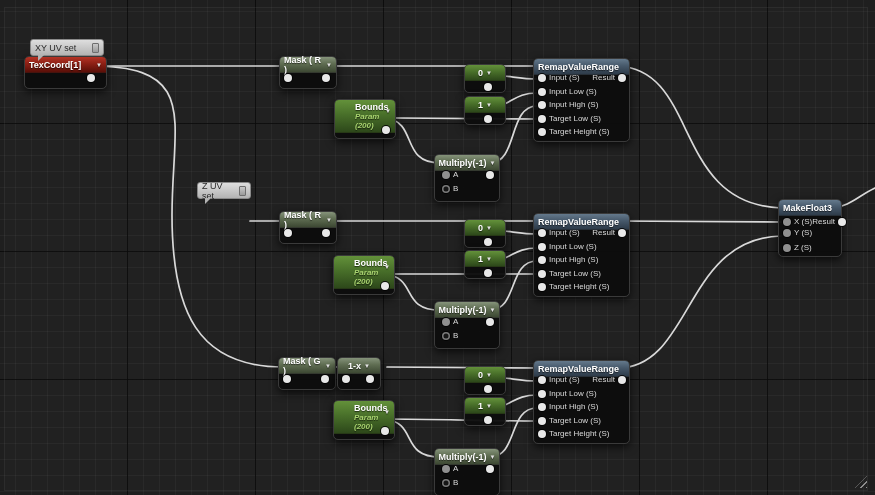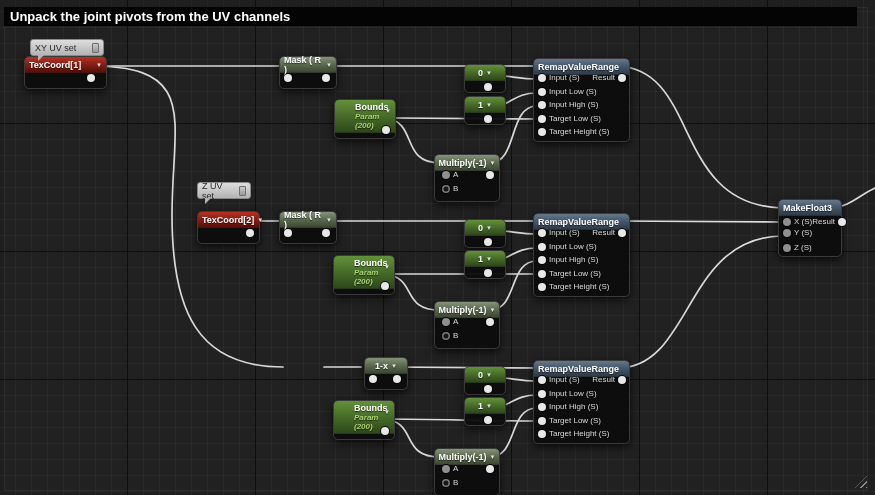--- a/index.html
+++ b/index.html
@@ -58,21 +58,20 @@
   .pin.hollow{background:#161616;box-shadow:inset 0 0 0 1.5px #7a7a7a,0 0 0 1px rgba(0,0,0,0.85);}
   .apin{position:absolute;width:8px;height:8px;border-radius:50%;background:#e8e8e8;
     box-shadow:0 0 0 1px rgba(0,0,0,0.85);}
 </style>
 </head>
 <body>
 
 <div class="stage">
 
   <div class="comment-frame"></div>
-  <div class="comment-title">Unpack the joint pivots from the UV channels</div>
   <div class="grip"></div>
 
   <svg class="wires" width="875" height="495">
     <path d="M91,66 L284,66"></path>
     <path d="M91,66 C200,66 172,120 172,215 C172,312 198,367 283,367"></path>
     <path d="M325,66 L537,66"></path>
     <path d="M488,75 C508,75 518,79 537,79"></path>
     <path d="M488,107 C512,107 512,93 537,93"></path>
     <path d="M386,118 C440,118 495,119 537,119"></path>
     <path d="M386,118 C418,122 400,163 440,163"></path>
@@ -200,27 +199,20 @@
         <span class="gap"></span>
       <span>Target Low (S)</span>
     </div>
     <div class="prow" style="top:68px">
       <span class="pin in"></span>
         <span class="gap"></span>
       <span>Target Height (S)</span>
     </div>
   </div>
 
-  <div class="node" style="left:197px;top:199px;width:61px;height:31px">
-    <div class="nhdr hdr-red">
-      <span>TexCoord[2]</span>
-      <span class="caret mla">▼</span>
-    </div>
-    <span class="apin" style="left:48px;top:17px"></span>
-  </div>
 
   <div class="node" style="left:279px;top:199px;width:56px;height:31px">
     <div class="nhdr hdr-graygreen hdr-center">
       <span>Mask ( R )</span>
       <span class="caret">▼</span>
     </div>
     <div class="prow" style="top:16px">
       <span class="pin in"></span>
       <span class="spacer"></span>
       <span class="pin mr5"></span>
@@ -299,22 +291,33 @@
         <span class="gap"></span>
       <span>Target Low (S)</span>
     </div>
     <div class="prow" style="top:68px">
       <span class="pin in"></span>
         <span class="gap"></span>
       <span>Target Height (S)</span>
     </div>
   </div>
 
-
-  <div class="node" style="left:364px;top:345px;width:42px;height:31px">
+  <div class="node" style="left:278px;top:345px;width:56px;height:31px">
+    <div class="nhdr hdr-graygreen hdr-center">
+      <span>Mask ( G )</span>
+      <span class="caret">▼</span>
+    </div>
+    <div class="prow" style="top:16px">
+      <span class="pin in"></span>
+      <span class="spacer"></span>
+      <span class="pin mr5"></span>
+    </div>
+  </div>
+
+  <div class="node" style="left:337px;top:345px;width:42px;height:31px">
     <div class="nhdr hdr-graygreen hdr-center">
       <span>1-x</span>
       <span class="caret">▼</span>
     </div>
     <div class="prow" style="top:16px">
       <span class="pin in"></span>
       <span class="spacer"></span>
       <span class="pin mr5"></span>
     </div>
   </div>

